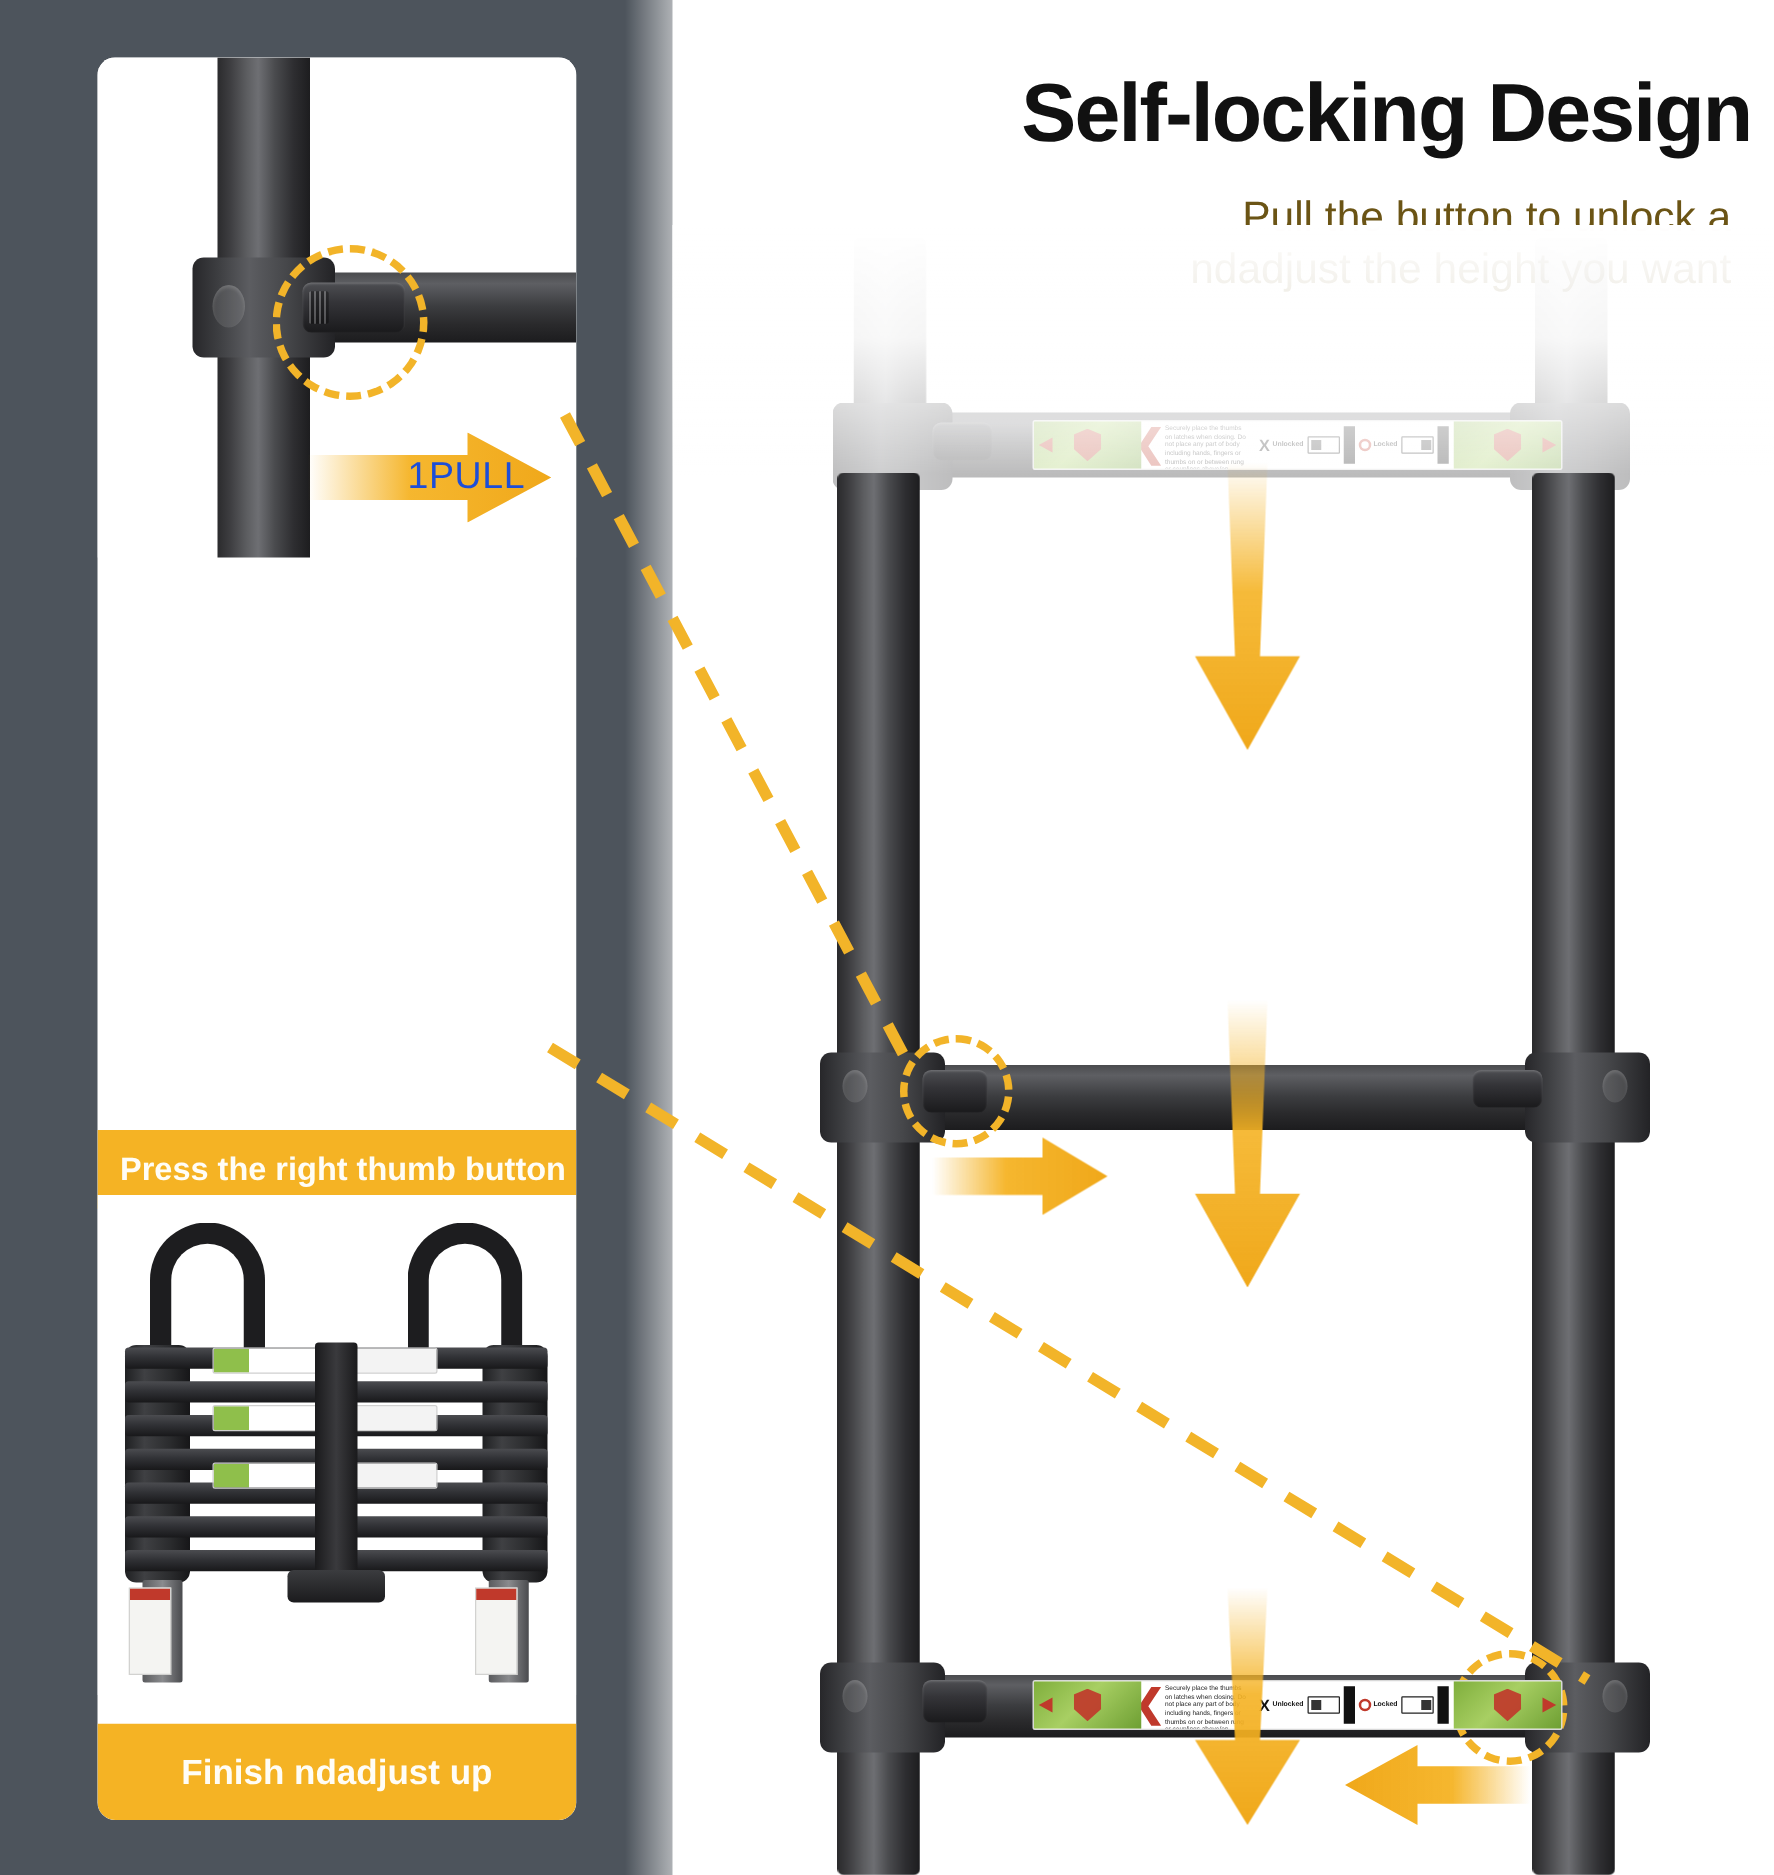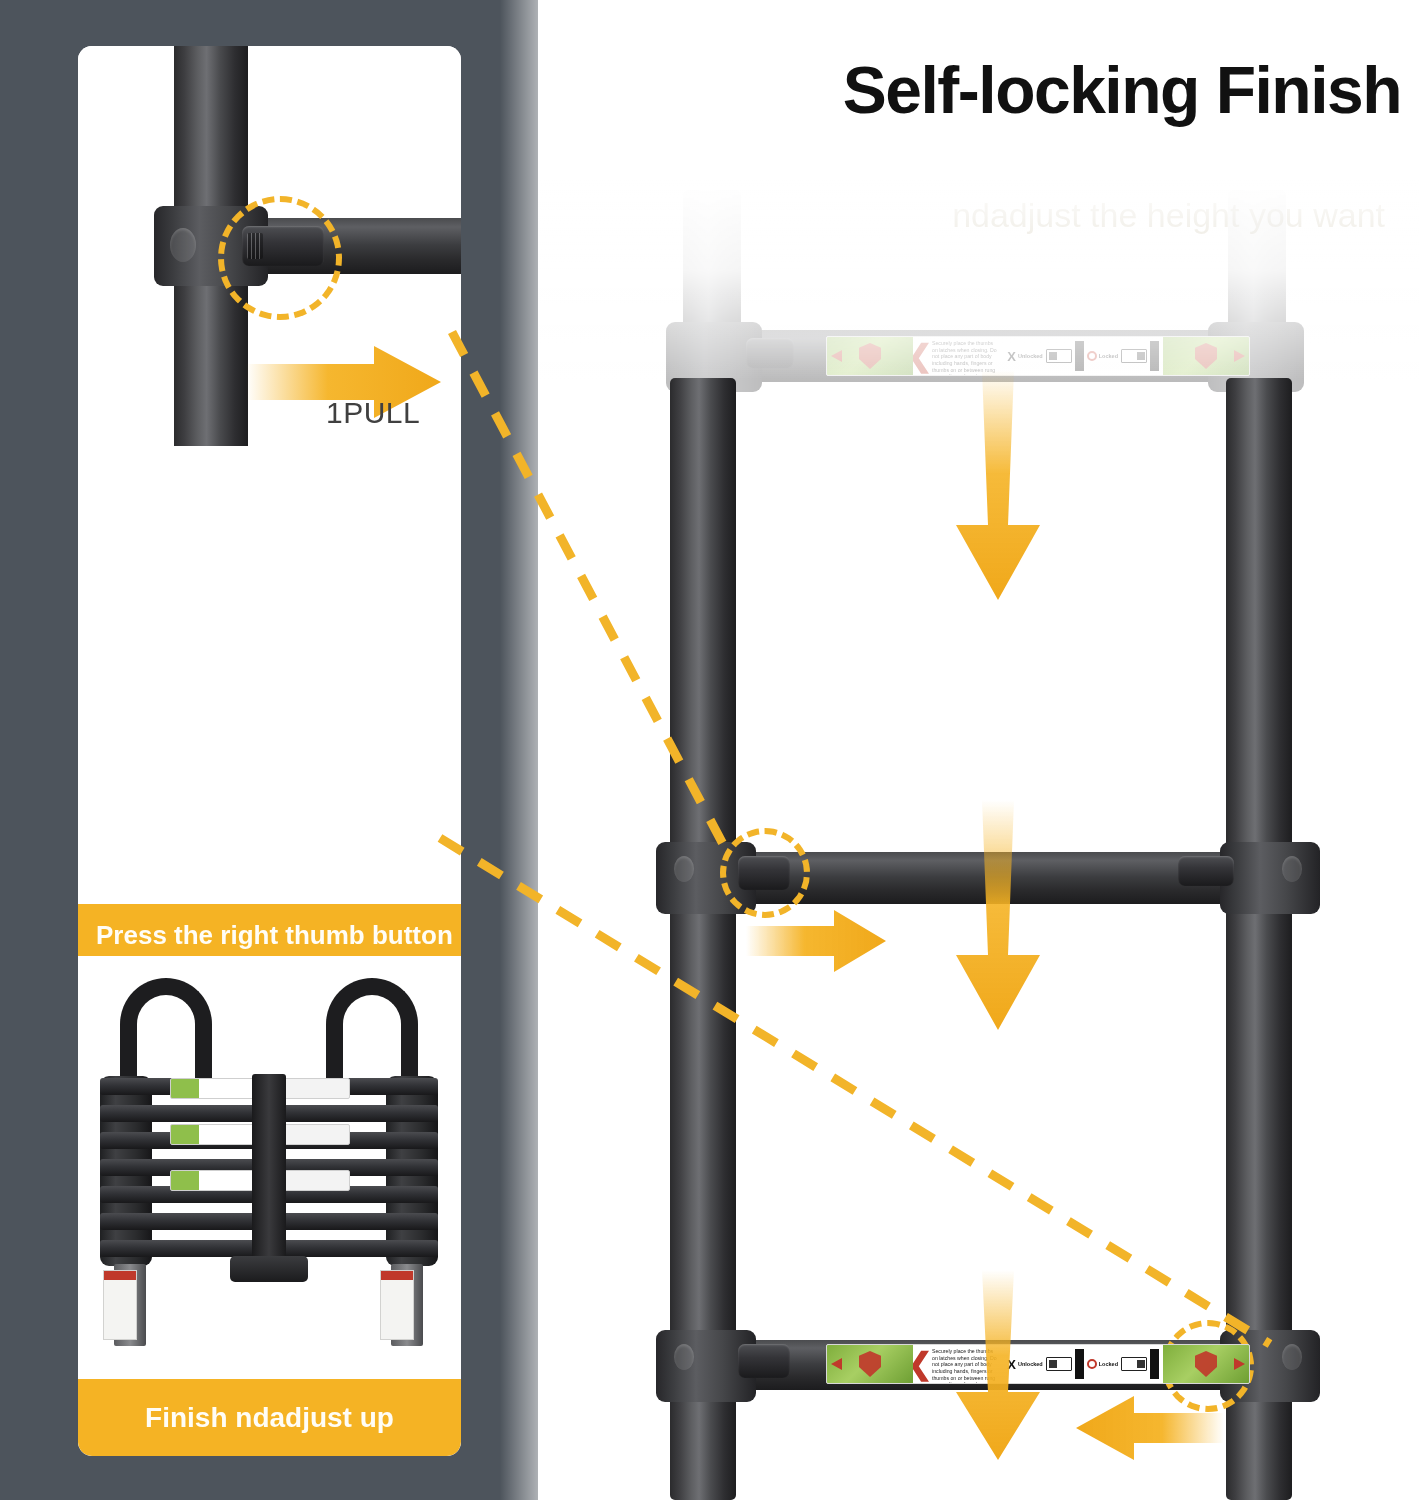--- a/index.html
+++ b/index.html
@@ -75,22 +75,22 @@
   
   .dash-ring {
     position: absolute; border-radius: 50%;
     border: 6px dashed #F2B429;
   }
 
   
   .pull-arrow { position: absolute; }
   .pull-arrow svg { display: block; }
   .pull-label {
-    position: absolute; color: #404040; font-weight: 400;
-    letter-spacing: 0.5px; white-space: nowrap; margin-top: 32px;
+    position: absolute; color: #1d4ed8; font-weight: 400;
+    letter-spacing: 0.5px; white-space: nowrap;
   }
 
   
   .caption-band {
     position: absolute; left: 0; width: 383px;
     background: #F5B324; color: #FFFDF6;
     font-weight: bold; display: flex; align-items: center;
   }
   .caption-band.centered { justify-content: center; }
   .caption-band.padded { padding-left: 18px; }
@@ -295,21 +295,22 @@
         <span>Finish ndadjust up</span>
       </div>
 
     </div>
   </div>
 
   <div class="left-panel-fade"></div>
 
   <div class="right-wrap">
 
-    <div class="title">Self-locking Finish</div>
+    <div class="title">Self-locking Design</div>
+    <div class="subtitle sub-1">Pull the button to unlock a</div>
     <div class="subtitle sub-2">ndadjust the height you want</div>
 
     <div class="ladder">
 
       <div class="ghost">
         <div class="rail" style="left:145px; top:190px; width:58px; height:200px;"></div>
         <div class="rail" style="left:690px; top:190px; width:58px; height:200px;"></div>
         <div class="rung" style="left:170px; top:330px; width:560px; height:52px;"></div>
         <div class="collar" style="left:128px; top:322px; width:96px; height:70px;"></div>
         <div class="collar" style="left:670px; top:322px; width:96px; height:70px;"></div>

